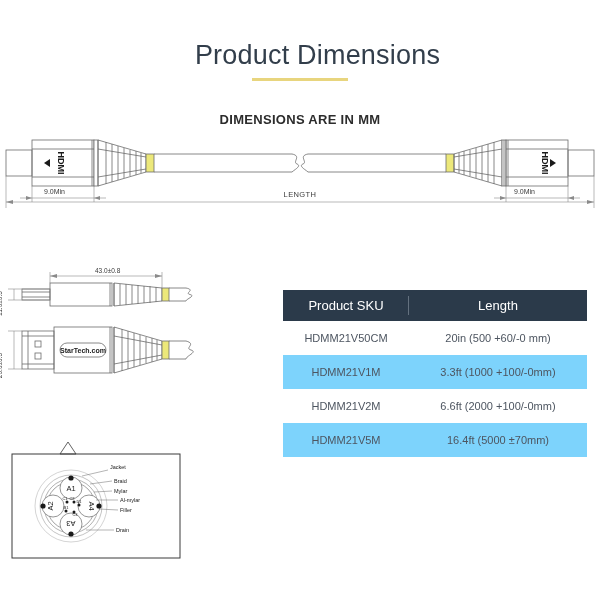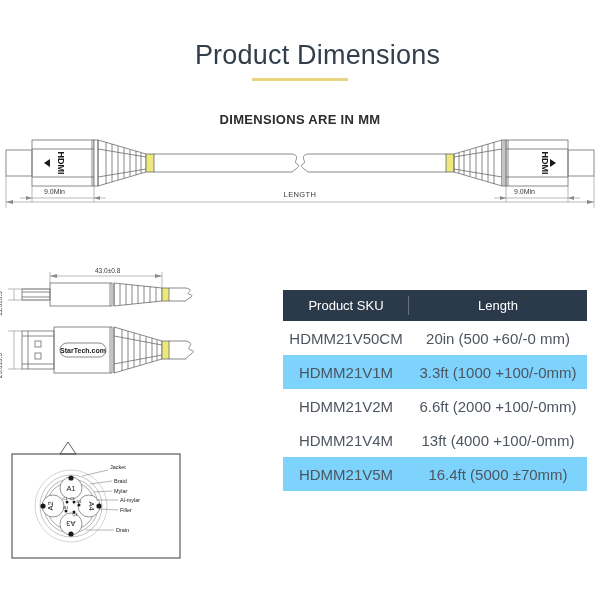--- a/index.html
+++ b/index.html
@@ -135,21 +135,21 @@
   #sku-table th.col-sku::after {
     content: "";
     position: absolute;
     right: 0;
     top: 6px;
     bottom: 6px;
     width: 1px;
     background: #64717f;
   }
   #sku-table td {
-    font-size: 15px;
+    font-size: 11px;
     color: #4d5560;
     height: 32px;
     text-align: center;
     vertical-align: middle;
     font-weight: 400;
   }
   #sku-table tr.row-odd td { background: #ffffff; }
   #sku-table tr.row-even td { background: #7dd3fc; }
 </style>
 </head>
@@ -414,22 +414,18 @@
       <td>20in (500 +60/-0 mm)</td>
     </tr>
     <tr class="row-even">
       <td>HDMM21V1M</td>
       <td>3.3ft (1000 +100/-0mm)</td>
     </tr>
     <tr class="row-odd">
       <td>HDMM21V2M</td>
       <td>6.6ft (2000 +100/-0mm)</td>
     </tr>
-    <tr class="row-odd">
-      <td>HDMM21V4M</td>
-      <td>13ft (4000 +100/-0mm)</td>
-    </tr>
     <tr class="row-even">
       <td>HDMM21V5M</td>
       <td>16.4ft (5000 ±70mm)</td>
     </tr>
   </tbody>
 </table>
 
 </body></html>

